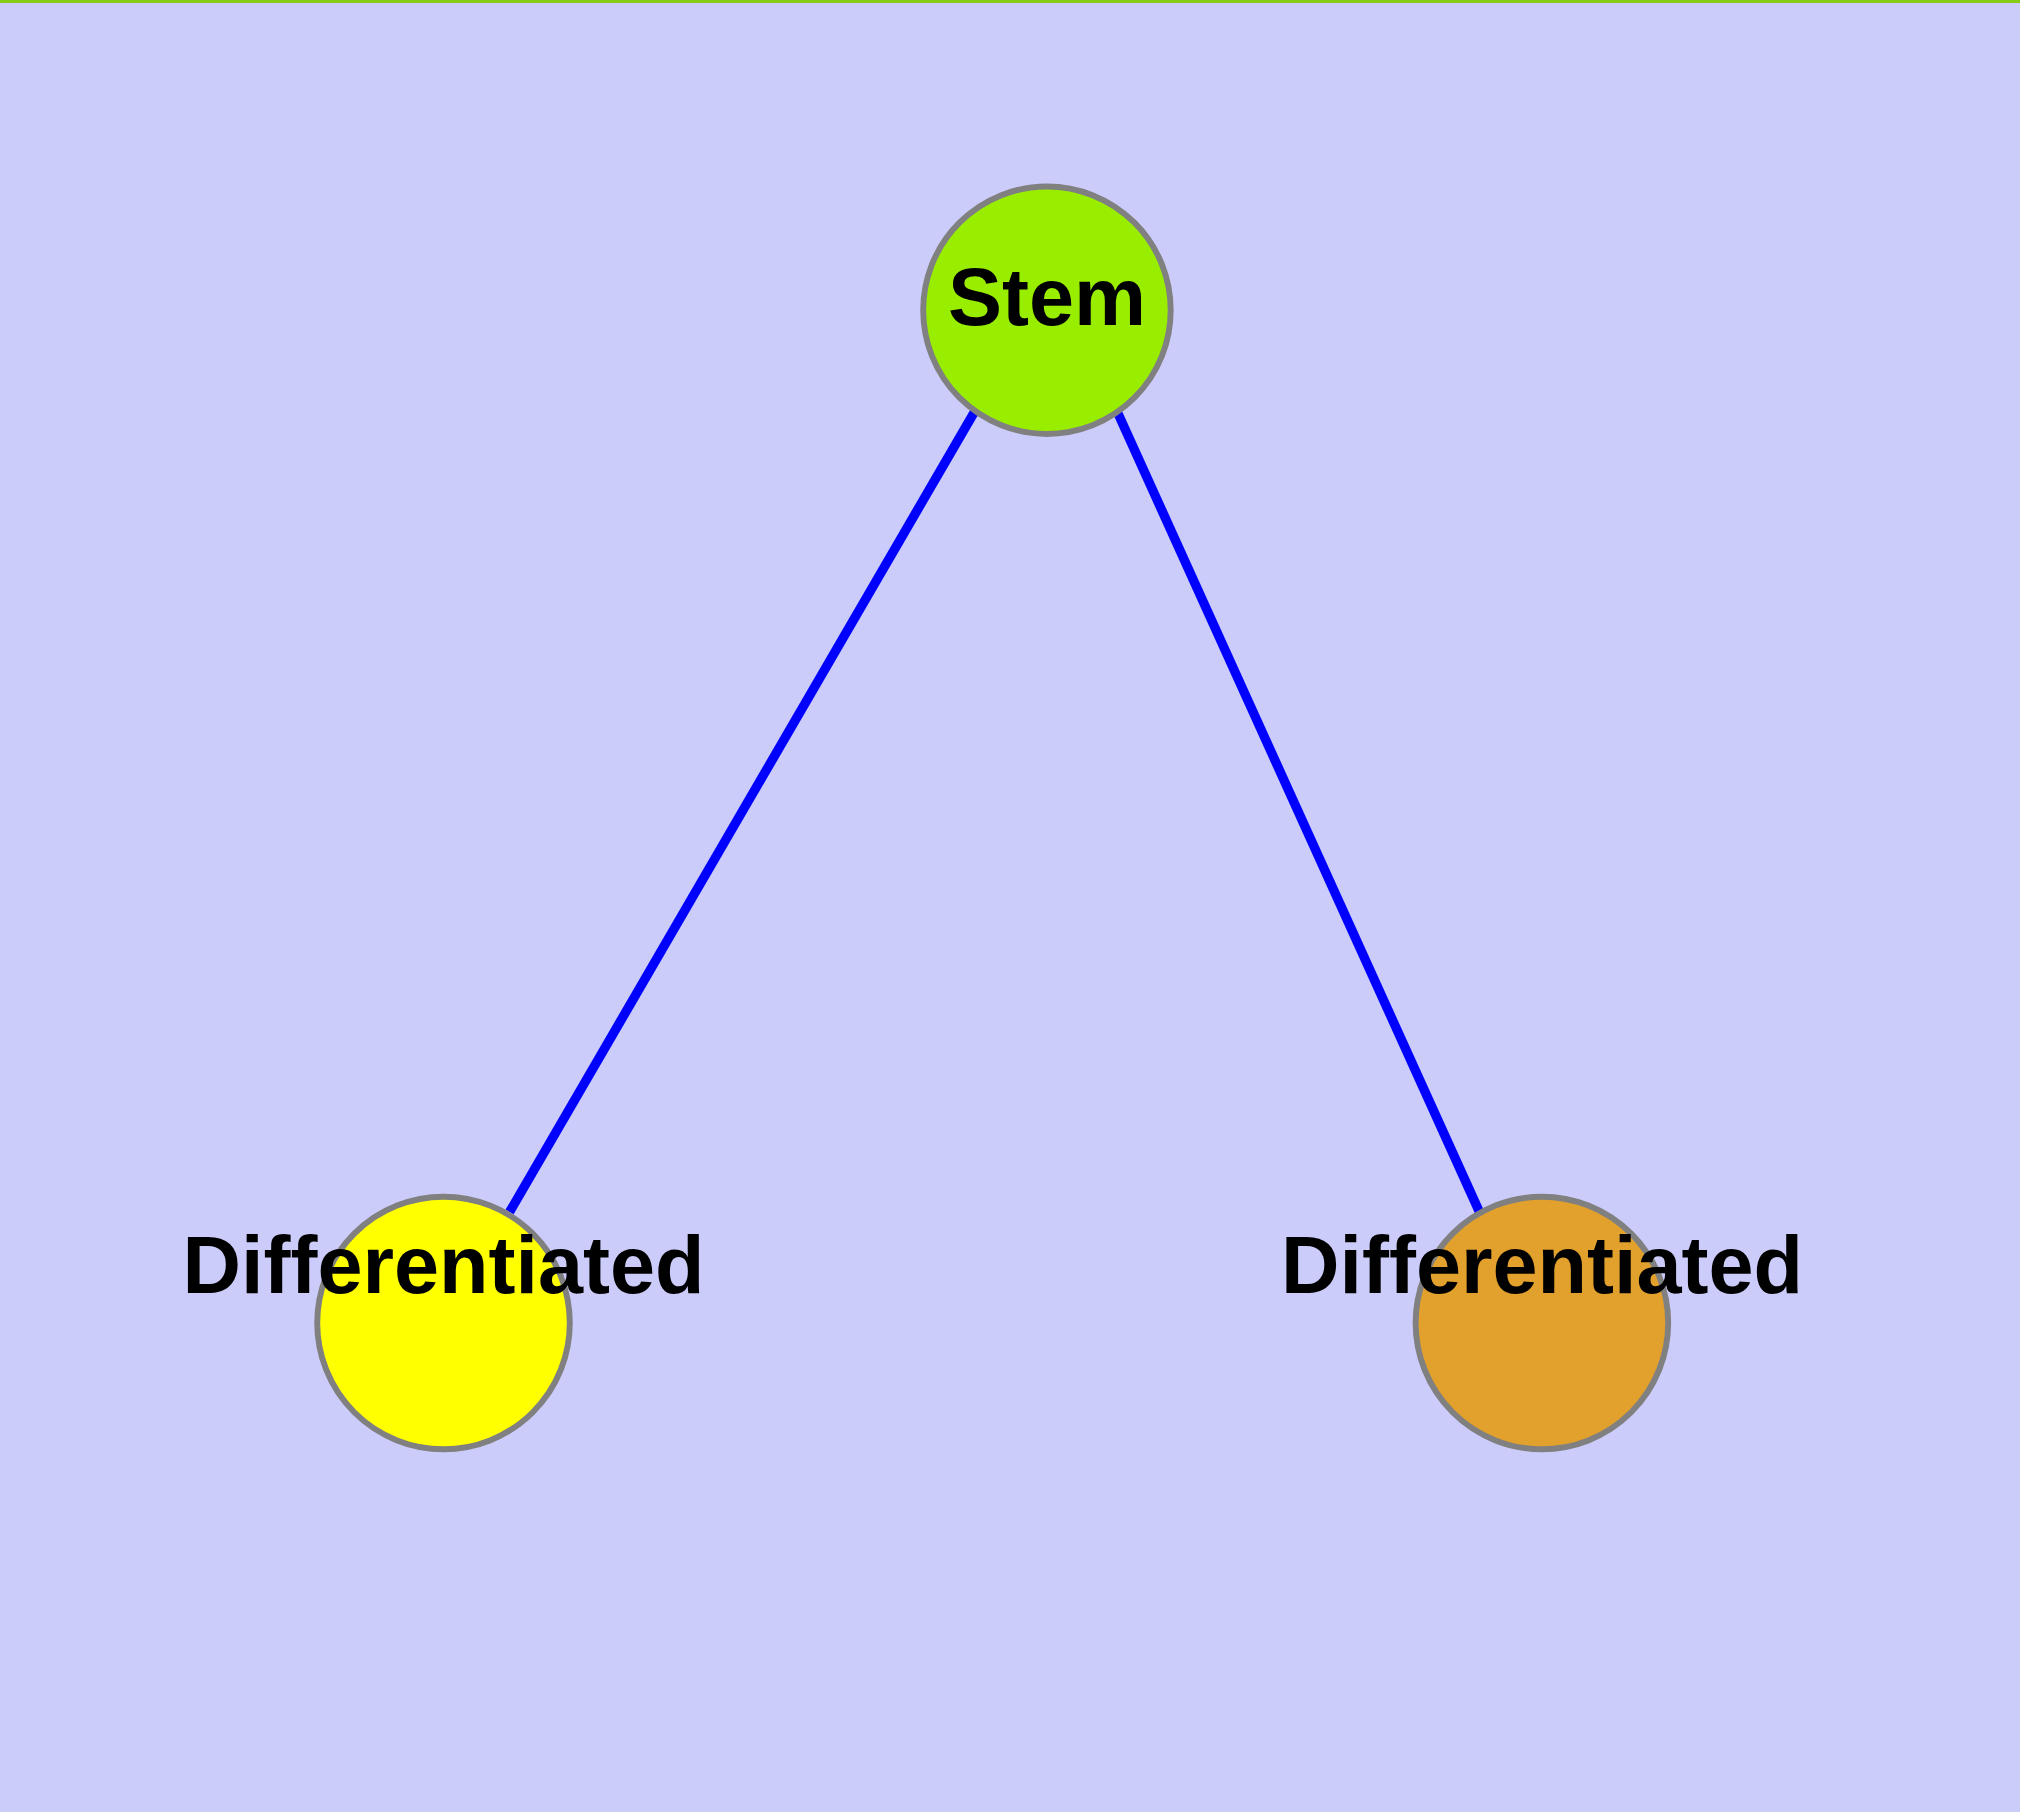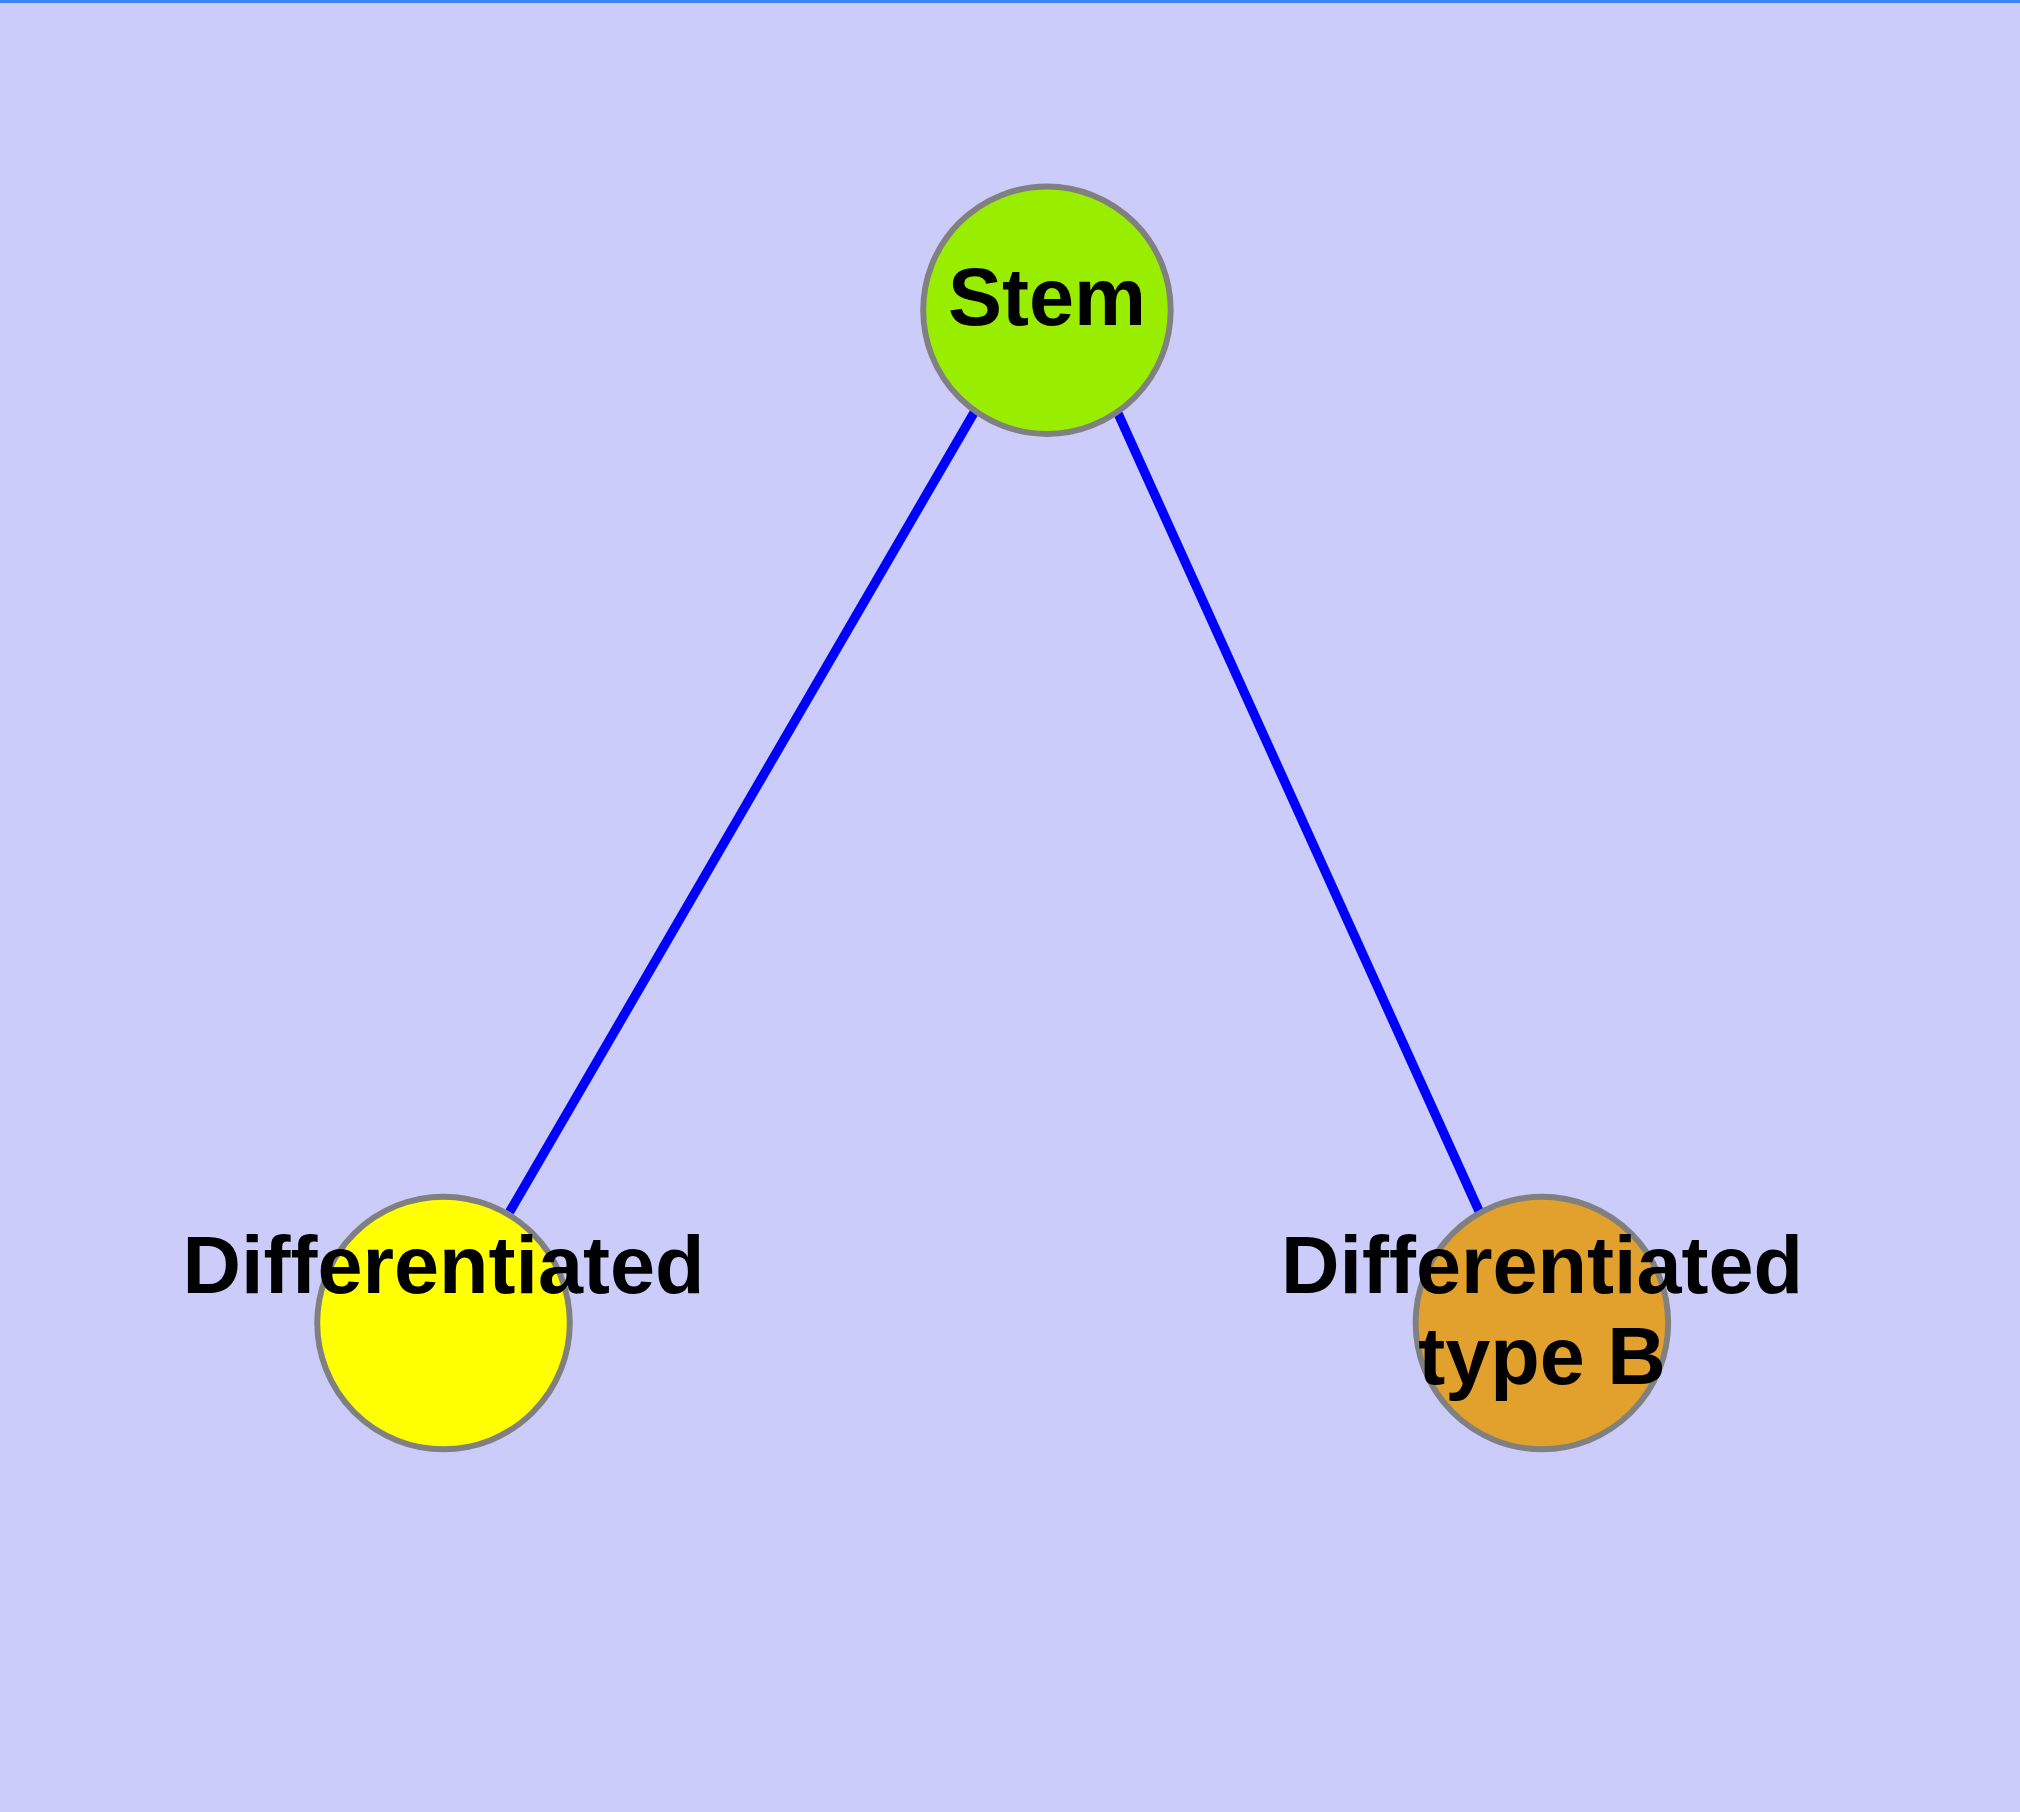--- a/index.html
+++ b/index.html
@@ -5,21 +5,21 @@
   html, body {
     margin: 0;
     padding: 0;
     background: #ffffff;
   }
   #canvas {
     position: relative;
     width: 2021px;
     height: 1812px;
     overflow: hidden;
-    background: #3b82f6;
+    background: #84cc16;
     font-family: "Liberation Sans", sans-serif;
   }
   #plot-background {
     position: absolute;
     left: 0;
     top: 3.4px;
     width: 2021px;
     height: 1809px;
     background: #ccccfa;
   }
@@ -75,16 +75,16 @@
       <circle cx="1235" cy="366" r="146" fill="#99ee00" stroke="#808080" stroke-width="7"></circle>
       <circle cx="523" cy="1561" r="149" fill="#ffff00" stroke="#808080" stroke-width="7"></circle>
       <circle cx="1819" cy="1561" r="149" fill="#e2a02c" stroke="#808080" stroke-width="7"></circle>
     </g>
   </svg>
 
   <div class="node-label" id="stem-label"><span>Stem</span></div>
 
   <div class="node-label" id="node-a-label"><span>Differentiated</span><br></div>
 
-  <div class="node-label" id="node-b-label"><span>Differentiated</span><br><span>type B</span></div>
+  <div class="node-label" id="node-b-label"><span>Differentiated</span><br></div>
 
 </div>
 
 
 </body></html>

